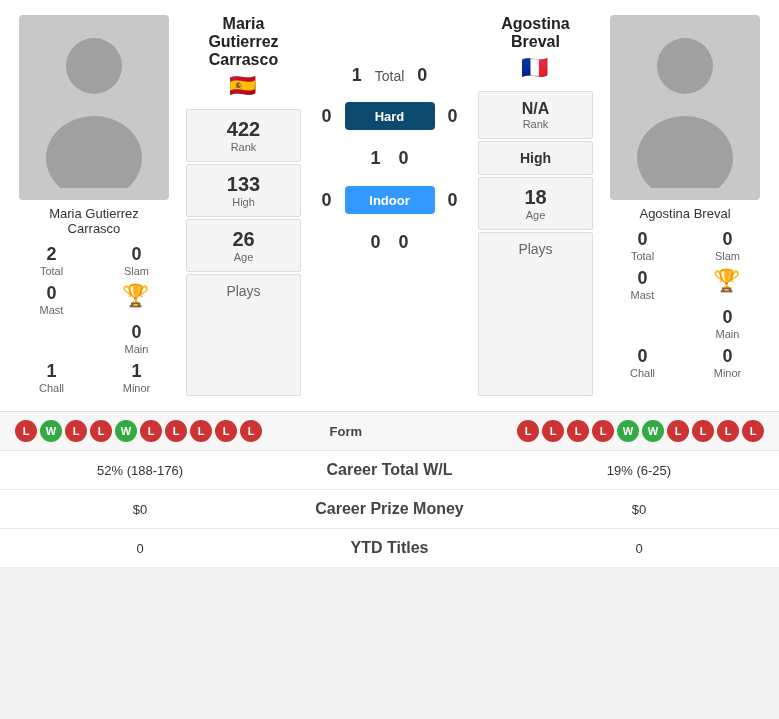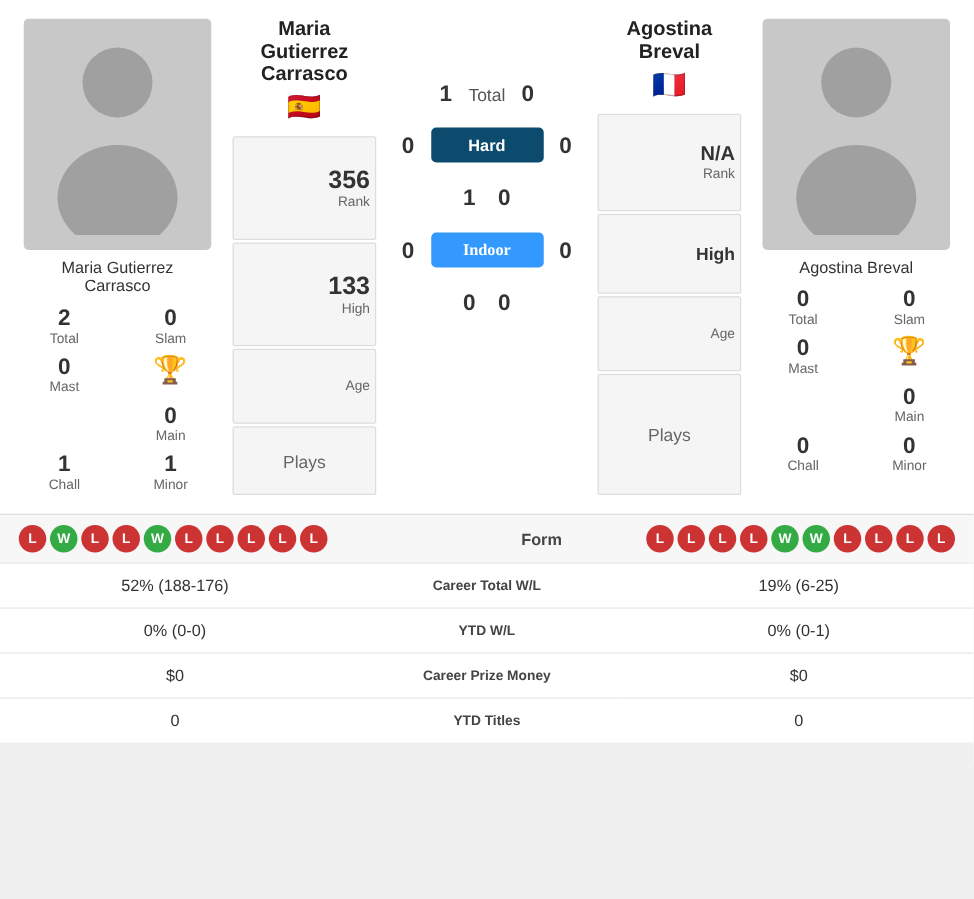--- a/index.html
+++ b/index.html
@@ -105,22 +105,22 @@
 
     .flag-icon {
       font-size: 22px;
       margin-bottom: 10px;
     }
 
     .info-box {
       background: #f5f5f5;
       border: 1px solid #ddd;
       width: 100%;
-      text-align: right;
-      padding: 23px 4px;
+      text-align: center;
+      padding: 8px 4px;
       margin-bottom: 2px;
       border-radius: 2px;
     }
 
     .info-box-value {
       font-size: 20px;
       font-weight: 700;
       color: #333;
     }
 
@@ -131,21 +131,21 @@
 
     .plays-box {
       background: #f5f5f5;
       border: 1px solid #ddd;
       width: 100%;
       text-align: center;
       padding: 8px 20px;
       border-radius: 2px;
       flex: 1;
       display: flex;
-      align-items: center;
+      align-items: flex-start;
       justify-content: center;
     }
 
     .plays-label {
       font-size: 14px;
       color: #666;
     }
 
     
     .scores-column {
@@ -182,21 +182,21 @@
       display: flex;
       align-items: center;
       justify-content: center;
       font-size: 13px;
       font-weight: 700;
       color: #fff;
     }
 
     .hard-badge { background: #0c4a6e; }
     .clay-badge { background: #cc7722; }
-    .indoor-badge { background: #3399ff; font-family: Liberation Serif, serif; }
+    .indoor-badge { background: #3399ff; }
     .grass-badge { background: #33aa44; }
 
     .total-row {
       display: flex;
       align-items: center;
       gap: 8px;
       margin-bottom: 6px;
     }
 
     .total-label {
@@ -239,21 +239,21 @@
     }
 
     .form-badges-left {
       display: flex;
       gap: 3px;
       flex: 1;
     }
 
     .form-label {
       width: 120px;
-      text-align: right;
+      text-align: left;
       font-size: 13px;
       font-weight: 700;
       color: #444;
       flex-shrink: 0;
     }
 
     .form-badges-right {
       display: flex;
       gap: 3px;
       flex: 1;
@@ -293,21 +293,21 @@
 
     .stats-table .left-val {
       text-align: center;
       width: 280px;
     }
 
     .stats-table .center-label {
       text-align: center;
       font-weight: 700;
       color: #444;
-      font-size: 11px;
+      font-size: 16px;
     }
 
     .stats-table .right-val {
       text-align: center;
       width: 280px;
     }
   </style>
 </head>
 <body>
 
@@ -355,28 +355,29 @@
         </div>
       </div>
     </div>
 
     <div class="center-player-info">
       <div class="center-player-name">
         <span>Maria Gutierrez</span><br><span>Carrasco</span>
       </div>
       <div class="flag-icon">🇪🇸</div>
       <div class="info-box">
-        <div class="info-box-value">356</div>
+        <div class="info-box-value">422</div>
         <div class="info-box-label">Rank</div>
       </div>
       <div class="info-box">
         <div class="info-box-value">133</div>
         <div class="info-box-label">High</div>
       </div>
       <div class="info-box">
+        <div class="info-box-value">26</div>
         <div class="info-box-label">Age</div>
       </div>
       <div class="plays-box">
         <span class="plays-label">Plays</span>
       </div>
     </div>
 
     <div class="scores-column">
       <div class="total-row">
         <span class="score-num">1</span>
@@ -409,20 +410,21 @@
       </div>
       <div class="flag-icon">🇫🇷</div>
       <div class="info-box">
         <div class="info-box-na">N/A</div>
         <div class="info-box-label">Rank</div>
       </div>
       <div class="info-box">
         <div class="info-box-label" style="font-size:14px;font-weight:600;color:#333;">High</div>
       </div>
       <div class="info-box">
+        <div class="info-box-value">18</div>
         <div class="info-box-label">Age</div>
       </div>
       <div class="plays-box">
         <span class="plays-label">Plays</span>
       </div>
     </div>
 
     <div class="player-card-right" style="display:flex;flex-direction:column;align-items:center;width:168px;flex-shrink:0;">
       <div class="player-avatar">
         <svg width="120" height="160" viewBox="0 0 120 160">
@@ -491,25 +493,20 @@
       <div class="form-badge form-badge-l">L</div>
     </div>
   </div>
 
   <table class="stats-table">
     <tbody>
         <tr>
       <td class="left-val">52% (188-176)</td>
       <td class="center-label">Career Total W/L</td>
       <td class="right-val">19% (6-25)</td>
-    </tr>
-    <tr>
-      <td class="left-val">0% (0-0)</td>
-      <td class="center-label">YTD W/L</td>
-      <td class="right-val">0% (0-1)</td>
     </tr>
     <tr>
       <td class="left-val">$0</td>
       <td class="center-label">Career Prize Money</td>
       <td class="right-val">$0</td>
     </tr>
     <tr>
       <td class="left-val">0</td>
       <td class="center-label">YTD Titles</td>
       <td class="right-val">0</td>

